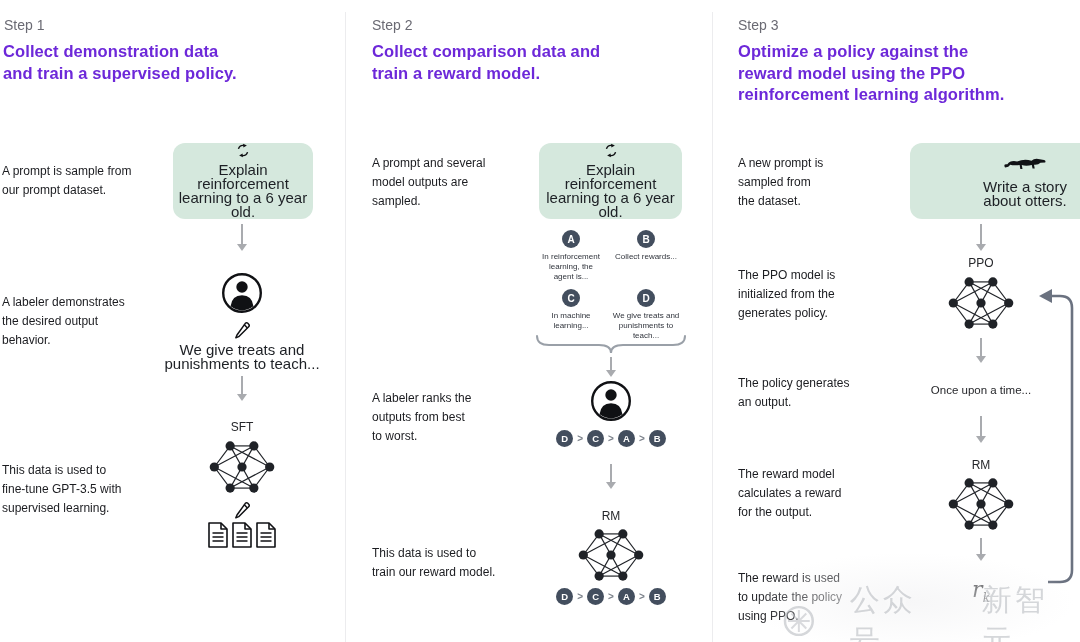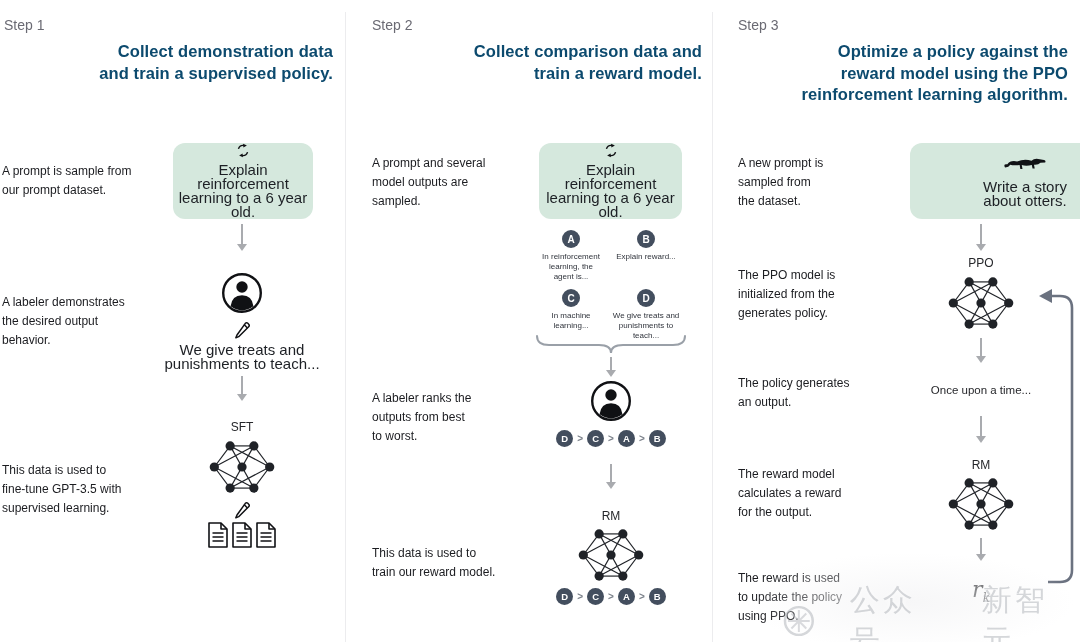--- a/index.html
+++ b/index.html
@@ -1,21 +1,21 @@
 <!DOCTYPE html>
 <html><head>
 <meta charset="utf-8">
 <style>
   html,body{margin:0;padding:0;background:#fff;}
   .canvas{position:relative;width:1080px;height:642px;background:#ffffff;overflow:hidden;
           font-family:"Liberation Sans","DejaVu Sans",sans-serif;color:#1a1b1e;margin-top:12px;}
   .abs{position:absolute;}
   .divider{position:absolute;top:0;bottom:0;width:1px;background:#ececee;}
   .step-label{font-size:14px;color:#6a6a73;}
-  .step-title{font-size:16.5px;font-weight:700;color:#0c4a6e;line-height:21.5px;white-space:pre-line;letter-spacing:.1px;text-align:right;}
+  .step-title{font-size:16.5px;font-weight:700;color:#6d28d9;line-height:21.5px;white-space:pre-line;letter-spacing:.1px;}
   .caption{font-size:12px;color:#1b1c20;line-height:19px;white-space:pre-line;}
   .green-box{background:#d5e8dd;border-radius:12px;display:flex;flex-direction:column;align-items:center;justify-content:center;gap:5px;}
   .box-text{font-size:15px;line-height:14px;color:#1d2025;text-align:center;white-space:pre-line;}
   .flow-arrow{position:absolute;width:2px;background:#a9abaf;}
   .flow-arrow::after{content:"";position:absolute;top:100%;left:-4px;border:5px solid transparent;border-top:7px solid #a9abaf;border-bottom:0;}
   .model-label{font-size:12px;color:#26272b;text-align:center;}
   .badge{width:18px;height:18px;border-radius:50%;background:#434e5e;color:#fff;font-weight:700;font-size:10px;
          display:flex;align-items:center;justify-content:center;}
   .tiny{font-size:8px;line-height:10px;color:#30343c;text-align:center;white-space:pre-line;}
   .rank-row{display:flex;align-items:center;justify-content:center;gap:4px;}
@@ -163,21 +163,21 @@
       </svg>
     <div class="box-text">Explain reinforcement
 learning to a 6 year old.</div>
   </div>
 
   <div class="abs badge" style="left:562px;top:218px;">A</div>
   <div class="abs tiny" style="left:523px;top:240px;width:96px;">In reinforcement
 learning, the
 agent is...</div>
   <div class="abs badge" style="left:637px;top:218px;">B</div>
-  <div class="abs tiny" style="left:598px;top:240px;width:96px;">Explain reward...</div>
+  <div class="abs tiny" style="left:598px;top:240px;width:96px;">Collect rewards...</div>
   <div class="abs badge" style="left:562px;top:277px;">C</div>
   <div class="abs tiny" style="left:523px;top:299px;width:96px;">In machine
 learning...</div>
   <div class="abs badge" style="left:637px;top:277px;">D</div>
   <div class="abs tiny" style="left:598px;top:299px;width:96px;">We give treats and
 punishments to
 teach...</div>
 
   <svg class="abs" style="left:533px;top:320px;" width="156" height="24" viewBox="0 0 156 24">
     <path d="M4,4 Q4,13 16,13 L66,13 Q78,13 78,21 Q78,13 90,13 L140,13 Q152,13 152,4" fill="none" stroke="#9aa0a8" stroke-width="2" stroke-linecap="round"></path>

